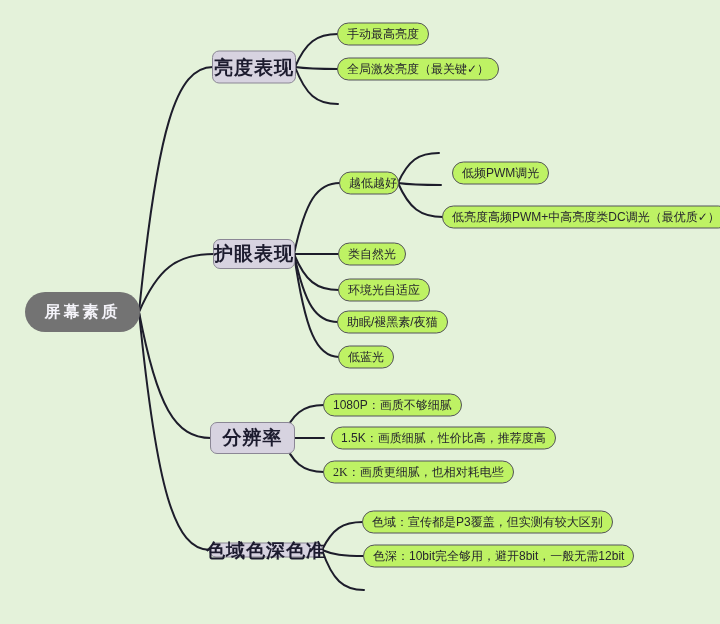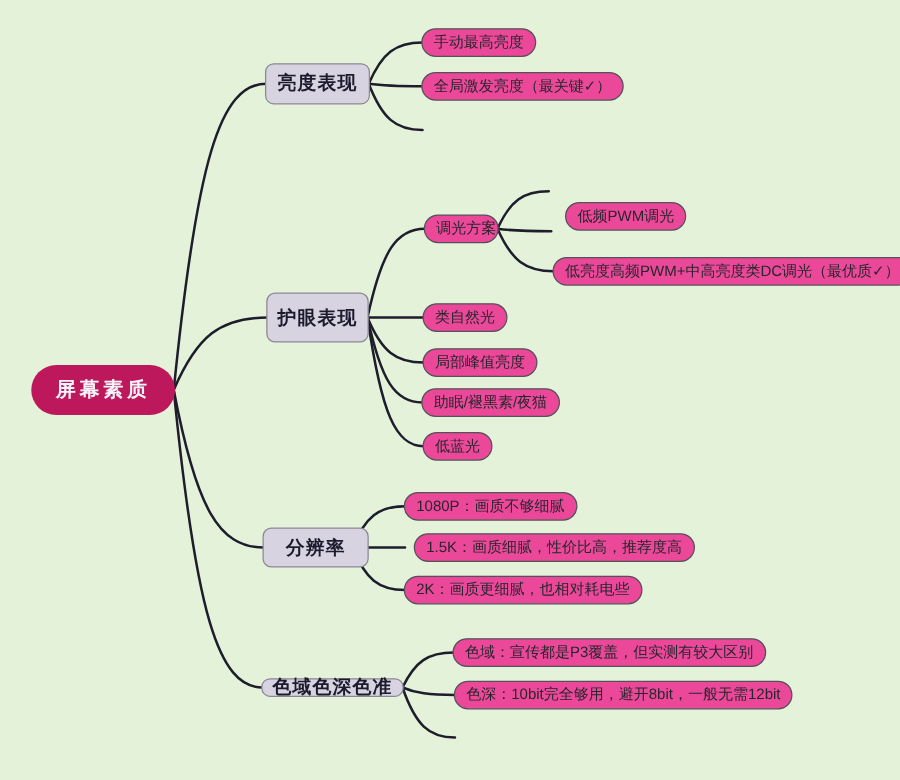--- a/index.html
+++ b/index.html
@@ -23,44 +23,44 @@
   .node {
     position: absolute;
     box-sizing: border-box;
     white-space: nowrap;
     cursor: pointer;
   }
   .root-node {
     display: flex;
     align-items: center;
     justify-content: center;
-    background: #be185d;
+    background: #737373;
     color: #f5f4fa;
     font-size: 16px;
     font-weight: bold;
     letter-spacing: 3px;
     border-radius: 21px;
     z-index: 2;
   }
   .branch-node {
     display: flex;
     align-items: center;
     justify-content: center;
     background: #d7d3e0;
     border: 1.5px solid #8b8795;
     color: #1c1b2e;
-    font-size: 15px;
+    font-size: 19px;
     font-weight: bold;
     letter-spacing: 1px;
     border-radius: 7px;
     transform: translateY(-50%);
     z-index: 2;
   }
   .leaf-node {
-    background: #ec4899;
+    background: #bef264;
     border: 1.5px solid #53525a;
     color: #26262e;
     font-size: 12px;
     line-height: 1.25;
     padding: 3px 9px;
     border-radius: 12px;
     transform: translateY(-50%);
     z-index: 2;
   }
 </style>
@@ -91,30 +91,30 @@
       <path d="M 322 550 C 332.5 554.5, 343 556, 364 556" fill="none" stroke="#1d1d2b" stroke-width="2" stroke-linecap="round"></path>
       <path d="M 322 550 C 332.5 580, 343 590, 364 590" fill="none" stroke="#1d1d2b" stroke-width="2" stroke-linecap="round"></path>
     </svg>
 
   <div class="node root-node" style="left:25px;top:292px;width:115px;height:40px;">屏幕素质</div>
 
   <div class="node branch-node" style="left:212px;top:67px;width:84px;height:33px;">亮度表现</div>
   <div class="node leaf-node" style="left:337px;top:34px;">手动最高亮度</div>
   <div class="node leaf-node" style="left:337px;top:69px;">全局激发亮度（最关键✓）</div>
 
-  <div class="node branch-node" style="left:213px;top:254px;width:82px;height:40px;">护眼表现</div>
-  <div class="node leaf-node" style="left:339px;top:183px;width:60px;text-align:center;">调光方案</div>
+  <div class="node branch-node" style="left:213px;top:254px;width:82px;height:30px;">护眼表现</div>
+  <div class="node leaf-node" style="left:339px;top:183px;width:60px;text-align:center;">越低越好</div>
   <div class="node leaf-node" style="left:452px;top:153px;margin-top:20px;">低频PWM调光</div>
   <div class="node leaf-node" style="left:442px;top:217px;">低亮度高频PWM+中高亮度类DC调光（最优质✓）</div>
   <div class="node leaf-node" style="left:338px;top:254px;text-align:right;">类自然光</div>
-  <div class="node leaf-node" style="left:338px;top:290px;">局部峰值亮度</div>
+  <div class="node leaf-node" style="left:338px;top:290px;">环境光自适应</div>
   <div class="node leaf-node" style="left:337px;top:322px;">助眠/褪黑素/夜猫</div>
   <div class="node leaf-node" style="left:338px;top:357px;">低蓝光</div>
 
   <div class="node branch-node" style="left:210px;top:438px;width:85px;height:32px;">分辨率</div>
   <div class="node leaf-node" style="left:323px;top:405px;">1080P：画质不够细腻</div>
   <div class="node leaf-node" style="left:331px;top:438px;">1.5K：画质细腻，性价比高，推荐度高</div>
-  <div class="node leaf-node" style="left:323px;top:472px;">2K：画质更细腻，也相对耗电些</div>
+  <div class="node leaf-node" style="left:323px;top:472px;font-family:Liberation Serif, serif;">2K：画质更细腻，也相对耗电些</div>
 
   <div class="node branch-node" style="left:209px;top:550px;width:114px;height:15px;">色域色深色准</div>
   <div class="node leaf-node" style="left:362px;top:522px;">色域：宣传都是P3覆盖，但实测有较大区别</div>
   <div class="node leaf-node" style="left:363px;top:556px;">色深：10bit完全够用，避开8bit，一般无需12bit</div>
 </div>
 
 </body></html>

